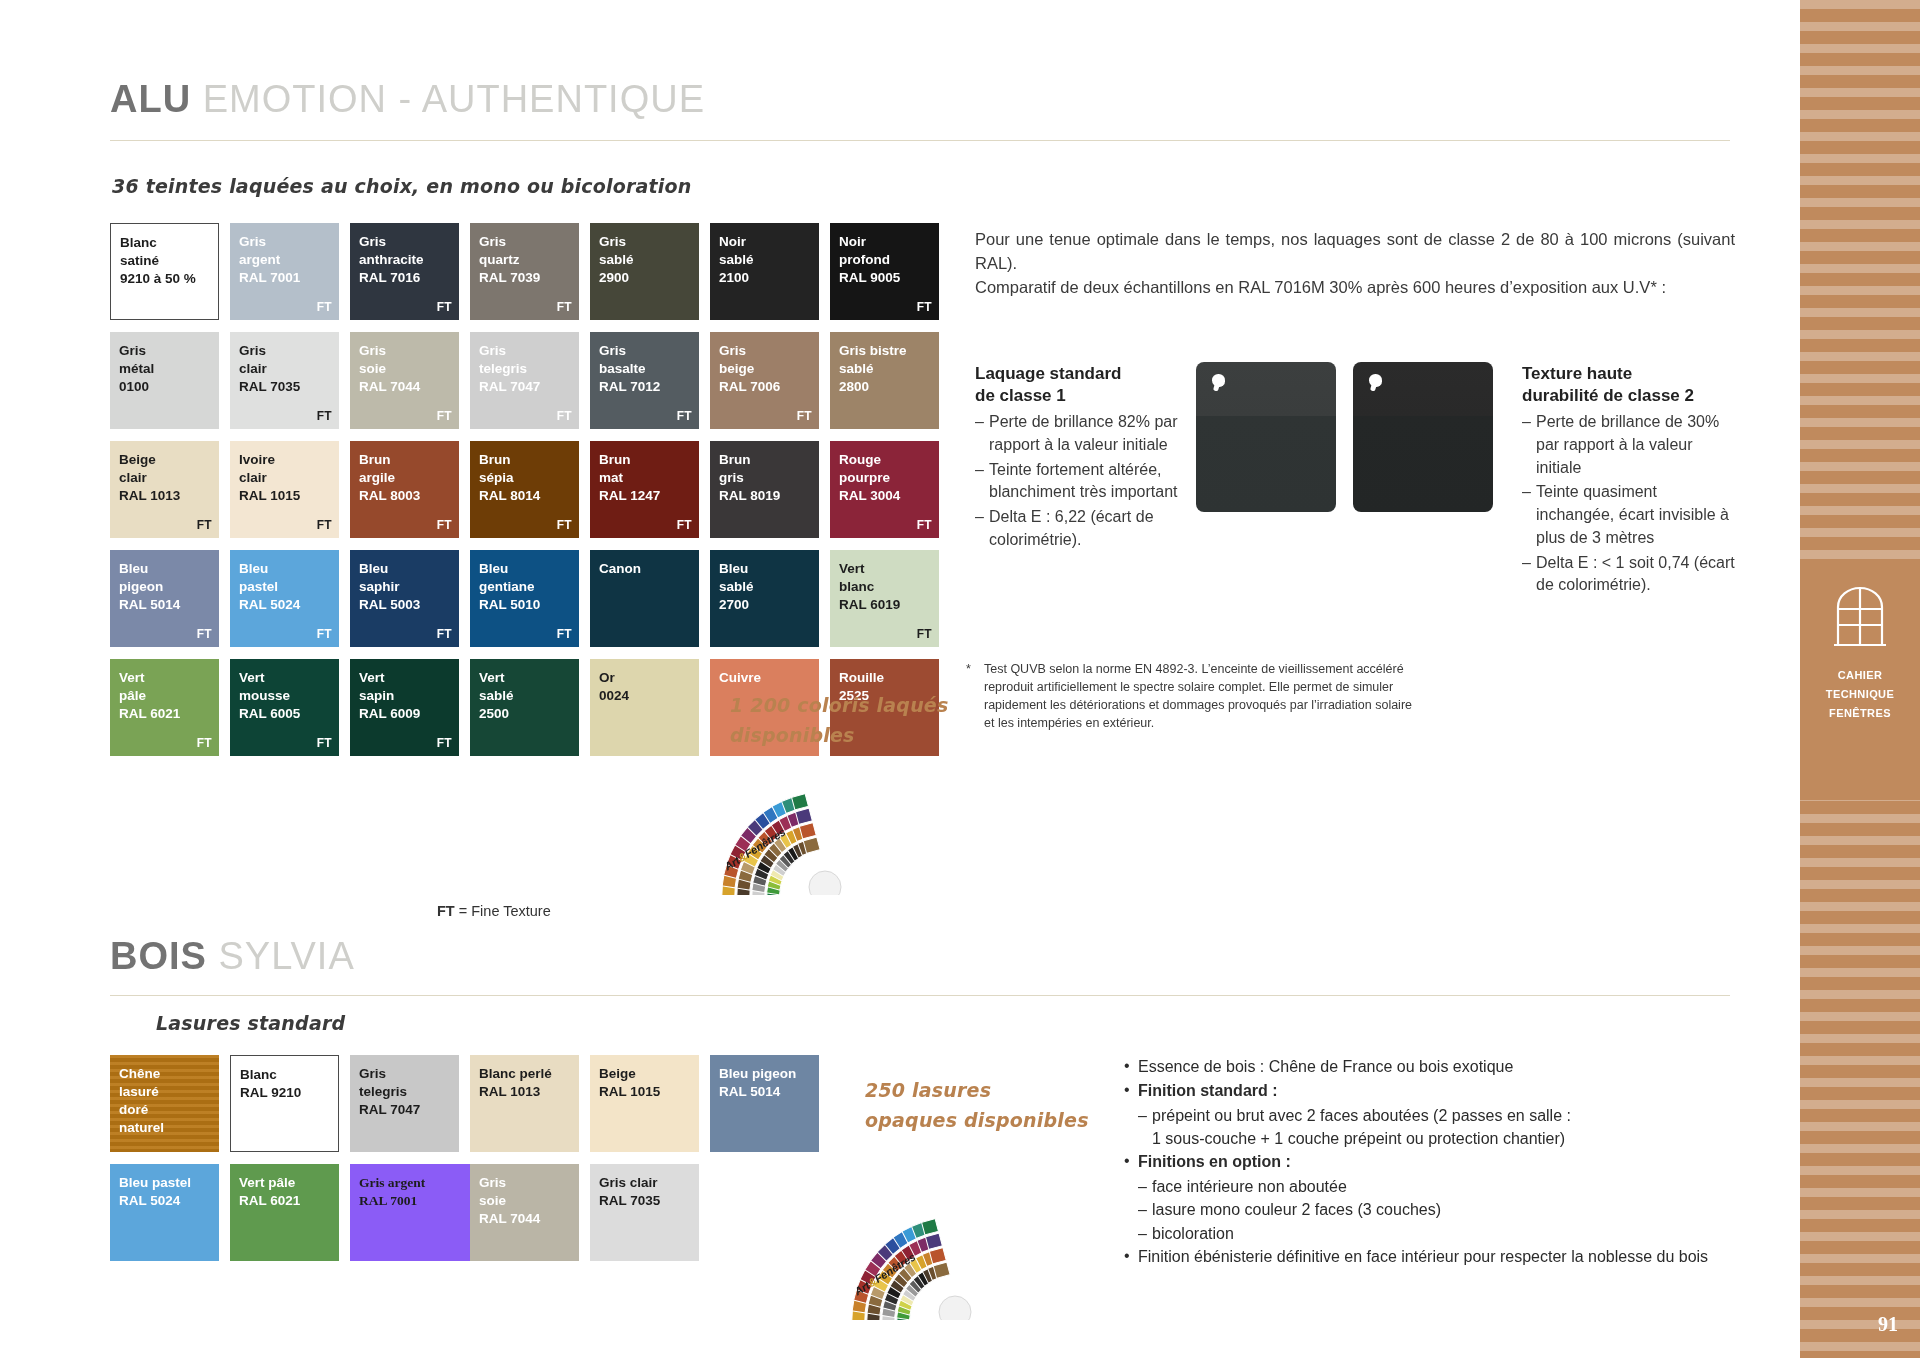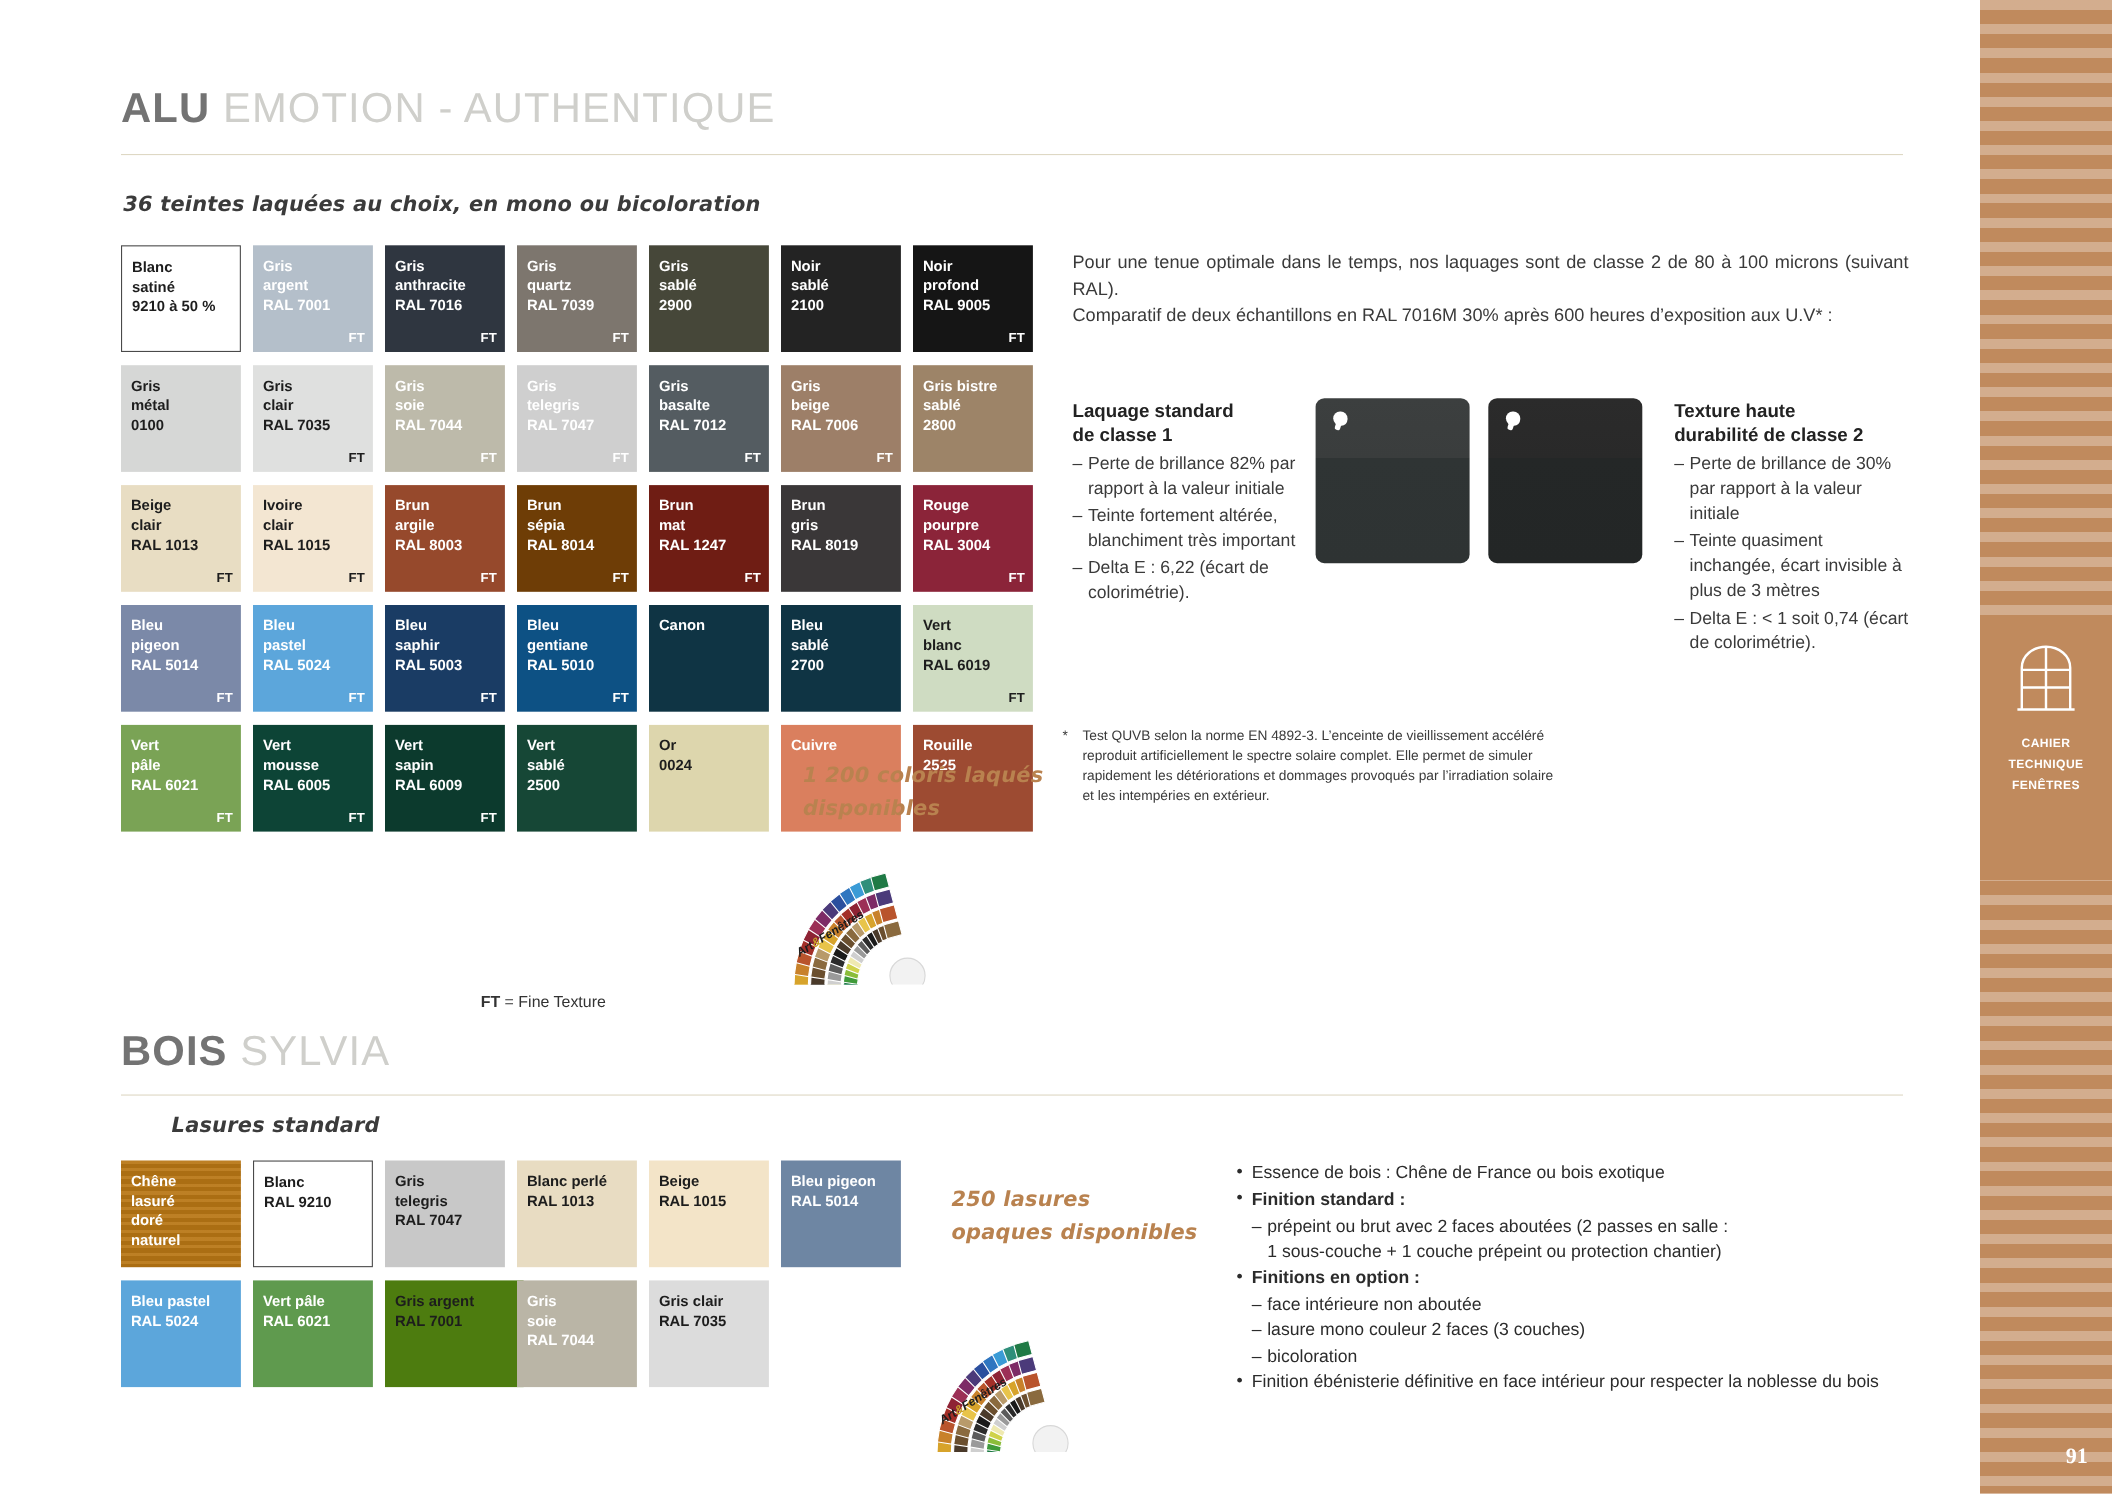--- a/index.html
+++ b/index.html
@@ -620,21 +620,21 @@
         <div class="sw topalign" style="width: 109px; height: 97px; background: rgb(92, 166, 219); color: rgb(255, 255, 255);">
           <div class="txt">Bleu pastel<br>RAL 5024</div>
         </div>
       </div>
       <div style="width: 121px;">
         <div class="sw topalign" style="width: 109px; height: 97px; background: rgb(95, 154, 78); color: rgb(255, 255, 255);">
           <div class="txt">Vert pâle<br>RAL 6021</div>
         </div>
       </div>
       <div style="width: 121px;">
-        <div class="sw topalign" style="width: 126px; height: 97px; background: #4d7c0f; color: rgb(29, 29, 29);">
+        <div class="sw topalign" style="width: 126px; height: 97px; background: #8b5cf6; color: rgb(29, 29, 29); font-family: Liberation Serif, serif;">
           <div class="txt">Gris argent<br>RAL 7001</div>
         </div>
       </div>
       <div style="width: 121px;">
         <div class="sw topalign" style="width: 109px; height: 97px; background: rgb(186, 181, 166); color: rgb(255, 255, 255);">
           <div class="txt">Gris<br>soie<br>RAL 7044</div>
         </div>
       </div>
       <div style="width: 121px;">
         <div class="sw topalign" style="width: 109px; height: 97px; background: rgb(220, 220, 220); color: rgb(29, 29, 29);">

